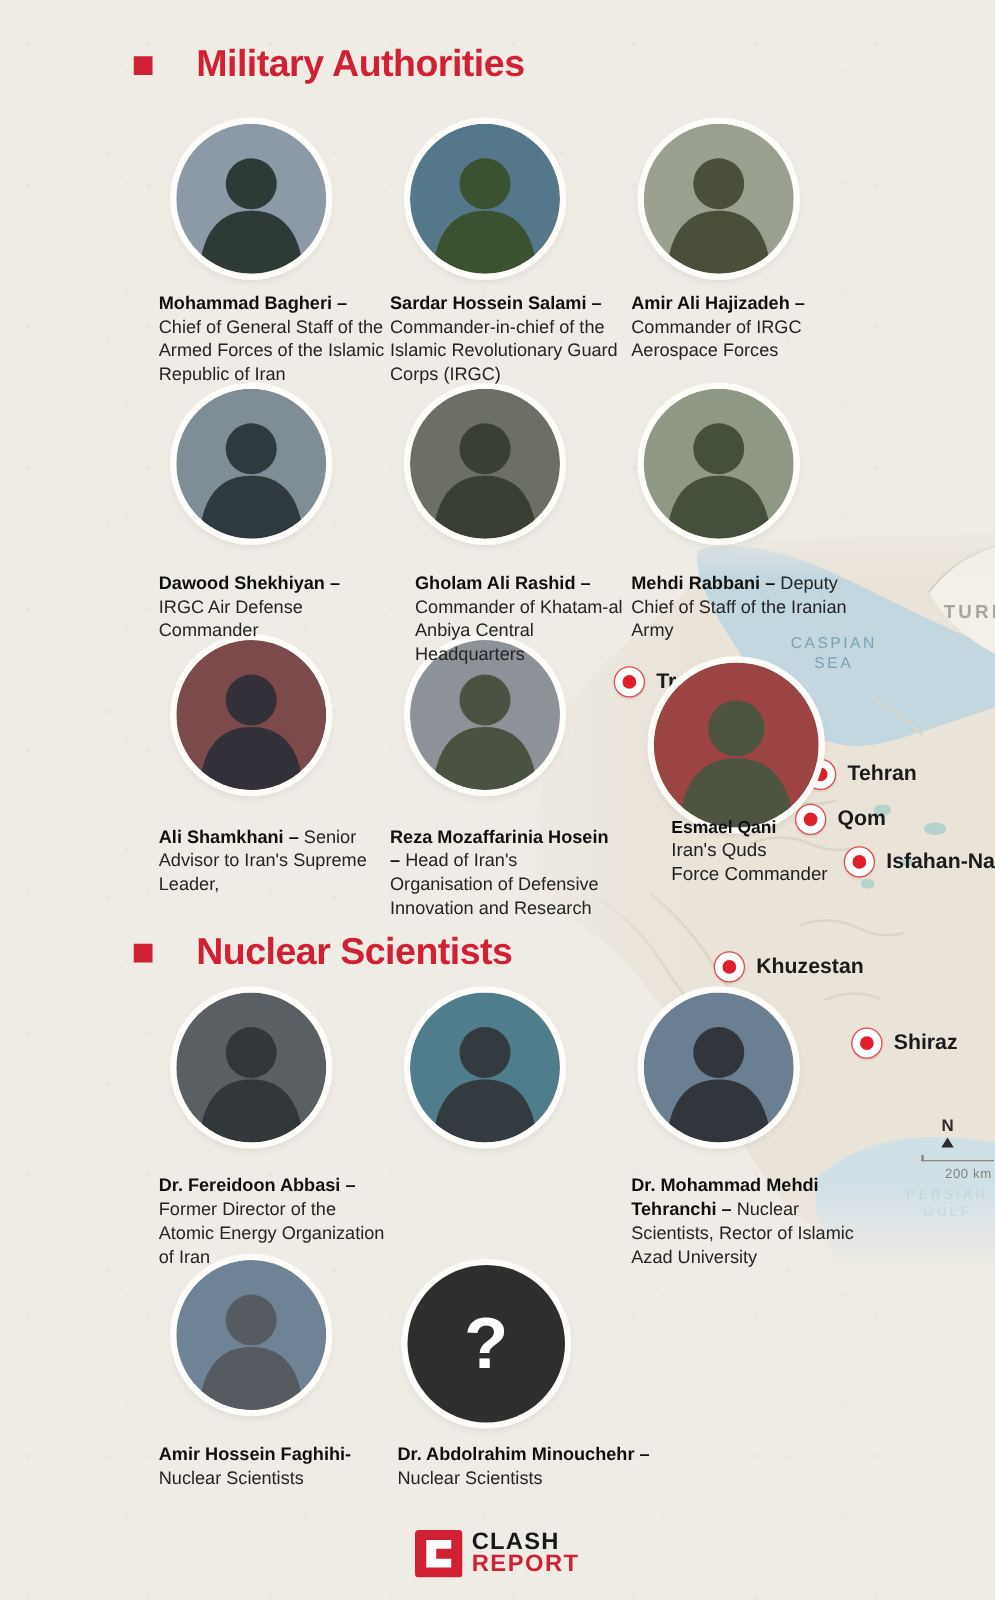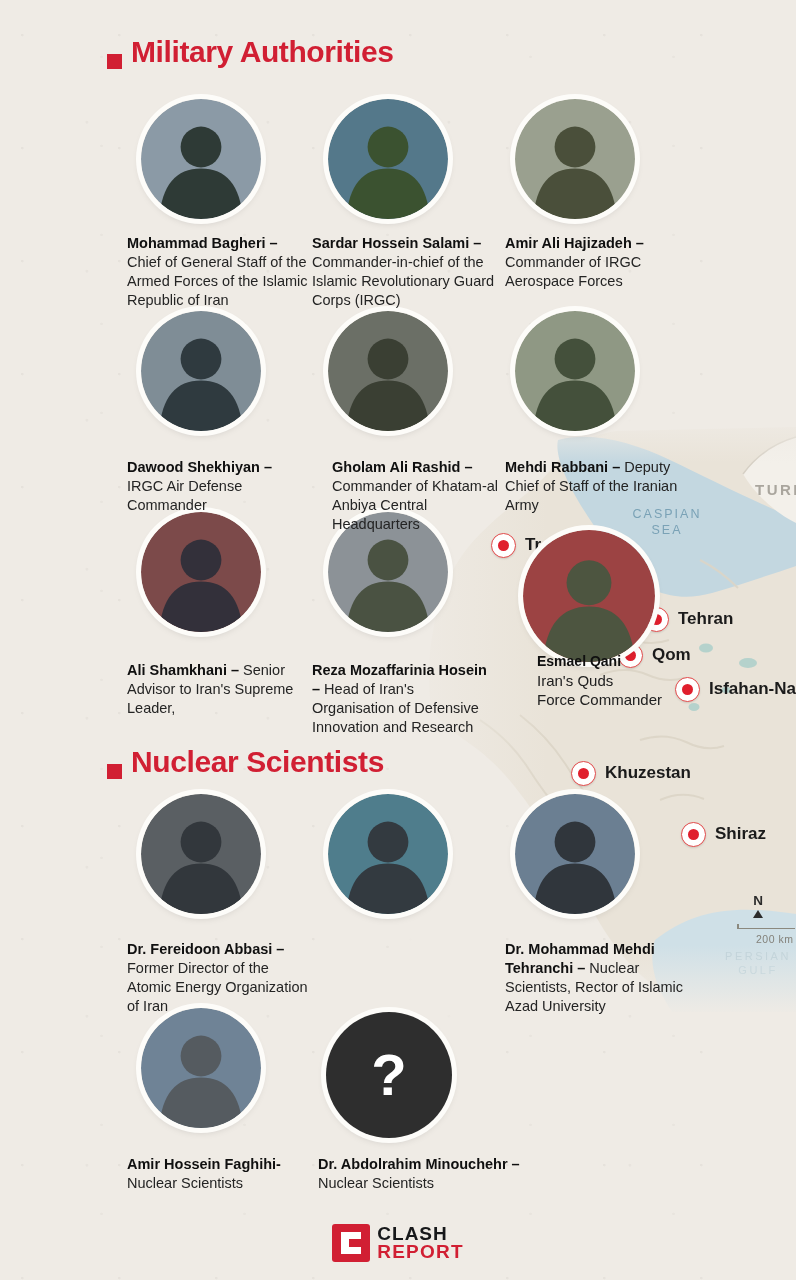--- a/index.html
+++ b/index.html
@@ -19,21 +19,21 @@
   .gulf-label{position:absolute;z-index:1;color:#c3d4da;font-size:11px;letter-spacing:2.5px;text-align:center;line-height:14px;}
   .compass{position:absolute;z-index:1;color:#2c2c2c;font-size:13.5px;font-weight:700;text-align:center;}
   .compass .tri{width:0;height:0;border-left:5px solid transparent;border-right:5px solid transparent;border-bottom:8px solid #2c2c2c;margin:2px auto 0;}
   .scalebar{position:absolute;z-index:1;width:58px;border-top:1.6px solid #8b897f;}
   .scalebar::before{content:"";position:absolute;left:0;top:-5px;width:1.6px;height:5px;background:#8b897f;}
   .scale-label{position:absolute;z-index:1;color:#83817a;font-size:10.5px;letter-spacing:.5px;}
   .marker{position:absolute;z-index:1;display:flex;align-items:center;gap:9px;height:26px;}
   .dot{width:23px;height:23px;border-radius:50%;background:#fff;border:1.6px solid #e24a4a;display:flex;align-items:center;justify-content:center;box-shadow:0 1px 2px rgba(0,0,0,.12);flex:0 0 auto;}
   .dot::after{content:"";width:11px;height:11px;border-radius:50%;background:#e01f2d;}
   .mlabel{font-size:17px;font-weight:700;color:#1b1b1b;white-space:nowrap;}
-  .heading{position:absolute;z-index:3;display:flex;align-items:flex-end;}
+  .heading{position:absolute;z-index:3;display:flex;align-items:center;gap:26px;}
   .heading .sq{width:15px;height:15px;background:#d11f33;margin-right:9px;flex:0 0 auto;}
   .heading .htext{color:#d11f33;font-size:30px;font-weight:800;letter-spacing:-.4px;white-space:nowrap;}
   .photo{position:absolute;z-index:2;border-radius:50%;box-shadow:0 0 0 5px #fdfcf9,0 3px 9px rgba(0,0,0,.18);}
   .photo svg{display:block;width:100%;height:100%;border-radius:50%;}
   .qcircle{display:flex;align-items:center;justify-content:center;background:#2e2e2e;}
   .qmark{color:#fff;font-size:58px;font-weight:800;line-height:1;}
   .cap{position:absolute;z-index:3;font-size:14.5px;line-height:1.3;color:#242424;}
   .cap b{color:#101010;}
   .qani-cap{z-index:3;}
   .qani-cap .qname{font-size:14px;font-weight:700;color:#101010;line-height:1.25;}
@@ -118,21 +118,21 @@
   <div class="scale-label" style="left:756px;top:933px;">200 km</div>
 
   <div class="marker" style="left:491px;top:532px;">
     <span class="dot"></span>
     <span class="mlabel">Tr</span>
   </div>
   <div class="marker" style="left:644px;top:606px;">
     <span class="dot"></span>
     <span class="mlabel">Tehran</span>
   </div>
-  <div class="marker" style="left:618px;top:642px;">
+  <div class="marker" style="left:636px;top:642px;">
     <span class="dot"></span>
     <span class="mlabel">Qom</span>
   </div>
   <div class="marker" style="left:675px;top:676px;">
     <span class="dot"></span>
     <span class="mlabel">Isfahan-Natanz</span>
   </div>
   <div class="marker" style="left:571px;top:760px;">
     <span class="dot"></span>
     <span class="mlabel">Khuzestan</span>

